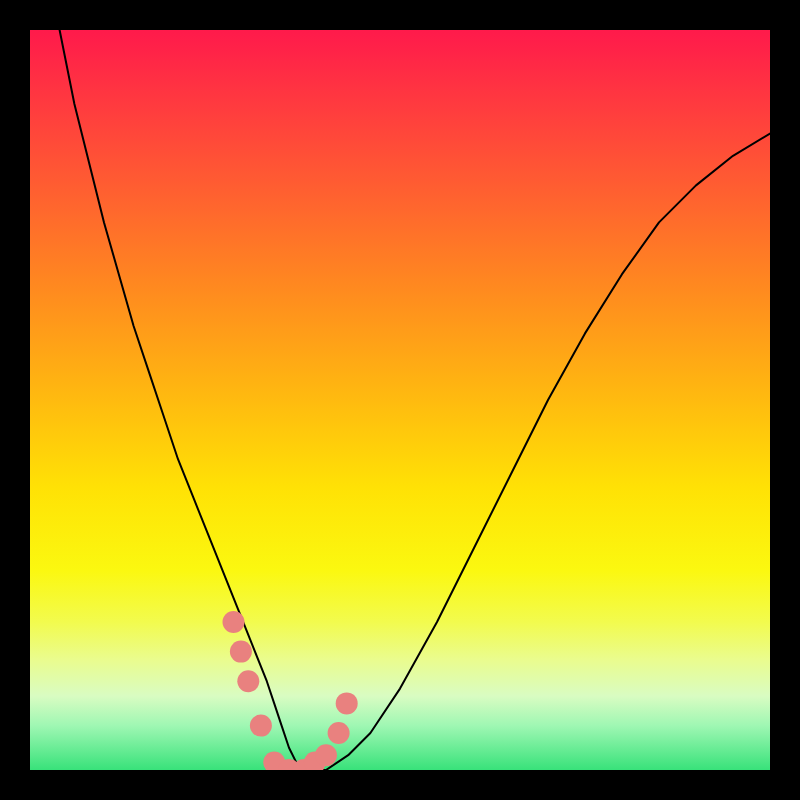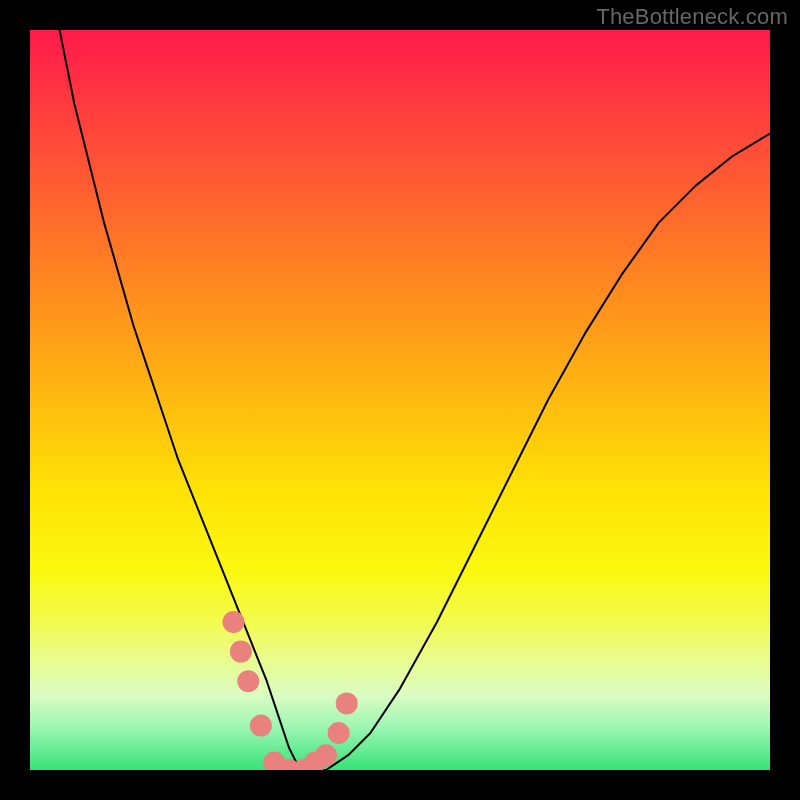--- a/index.html
+++ b/index.html
@@ -55,21 +55,20 @@
     left: 0;
     top: 0;
     width: 740px;
     height: 740px;
   }
 </style>
 </head>
 <body>
 
 <div class="frame">
-  <div class="watermark">TheBottleneck.com</div>
   <div class="plot">
     <svg class="curve" viewBox="0 0 740 740">
       <g id="curve-group">
           <path d="M29.6 0.0 L44.4 74.0 L59.2 133.2 L74.0 192.4 L88.8 244.2 L103.6 296.0 L118.4 340.4 L133.2 384.8 L148.0 429.2 L162.8 466.2 L177.6 503.2 L192.4 540.2 L207.2 577.2 L222.0 614.2 L236.8 651.2 L244.2 673.4 L251.6 695.6 L259.0 717.8 L266.4 732.6 L281.2 740.0 L296.0 740.0 L318.2 725.2 L340.4 703.0 L370.0 658.6 L407.0 592.0 L444.0 518.0 L481.0 444.0 L518.0 370.0 L555.0 303.4 L592.0 244.2 L629.0 192.4 L666.0 155.4 L703.0 125.8 L740.0 103.6" fill="none" stroke="#000000" stroke-width="2" stroke-linecap="round" stroke-linejoin="round"></path>
         </g>
       <g id="dots-group">
           <circle cx="203.5" cy="592.0" r="11" fill="#e9817f"></circle>
           <circle cx="210.9" cy="621.6" r="11" fill="#e9817f"></circle>
           <circle cx="218.3" cy="651.2" r="11" fill="#e9817f"></circle>
           <circle cx="230.9" cy="695.6" r="11" fill="#e9817f"></circle>

